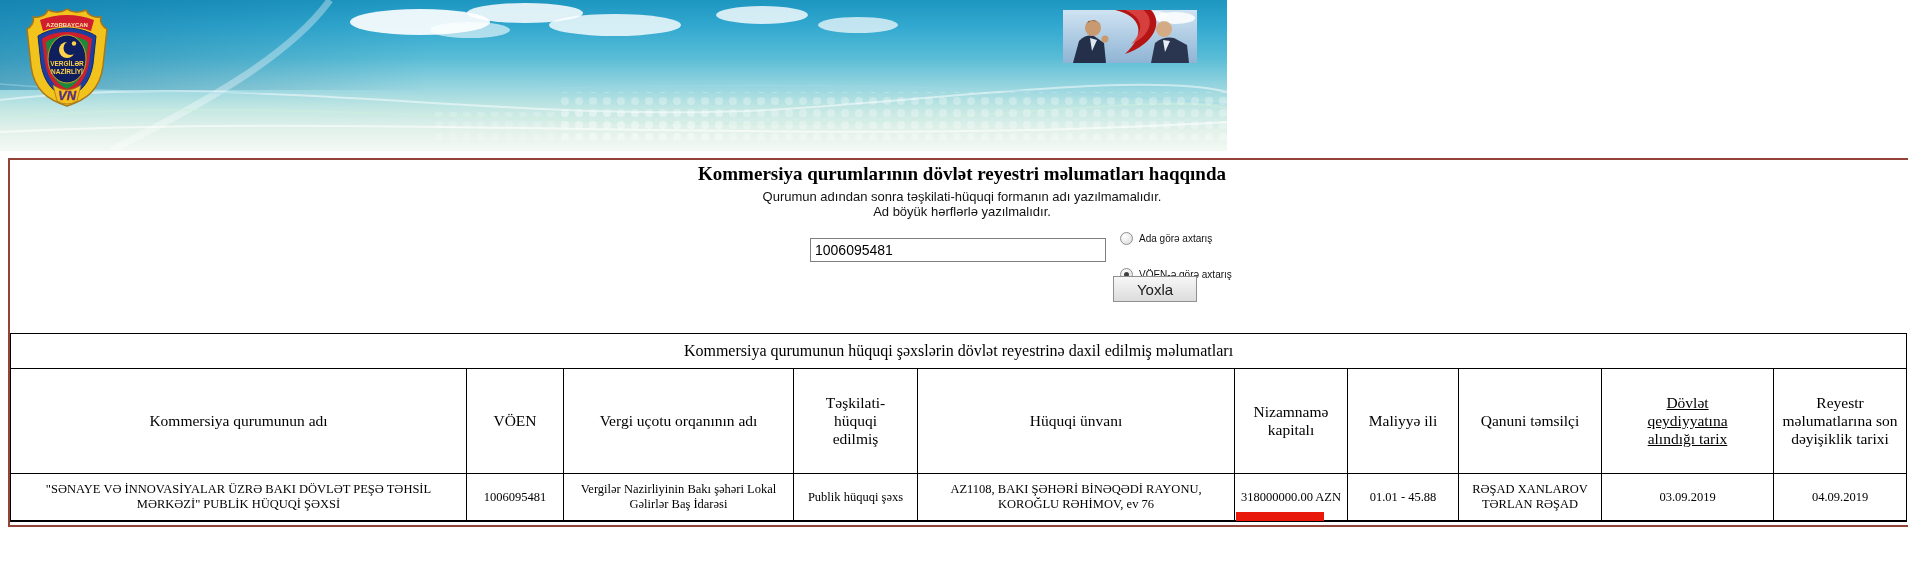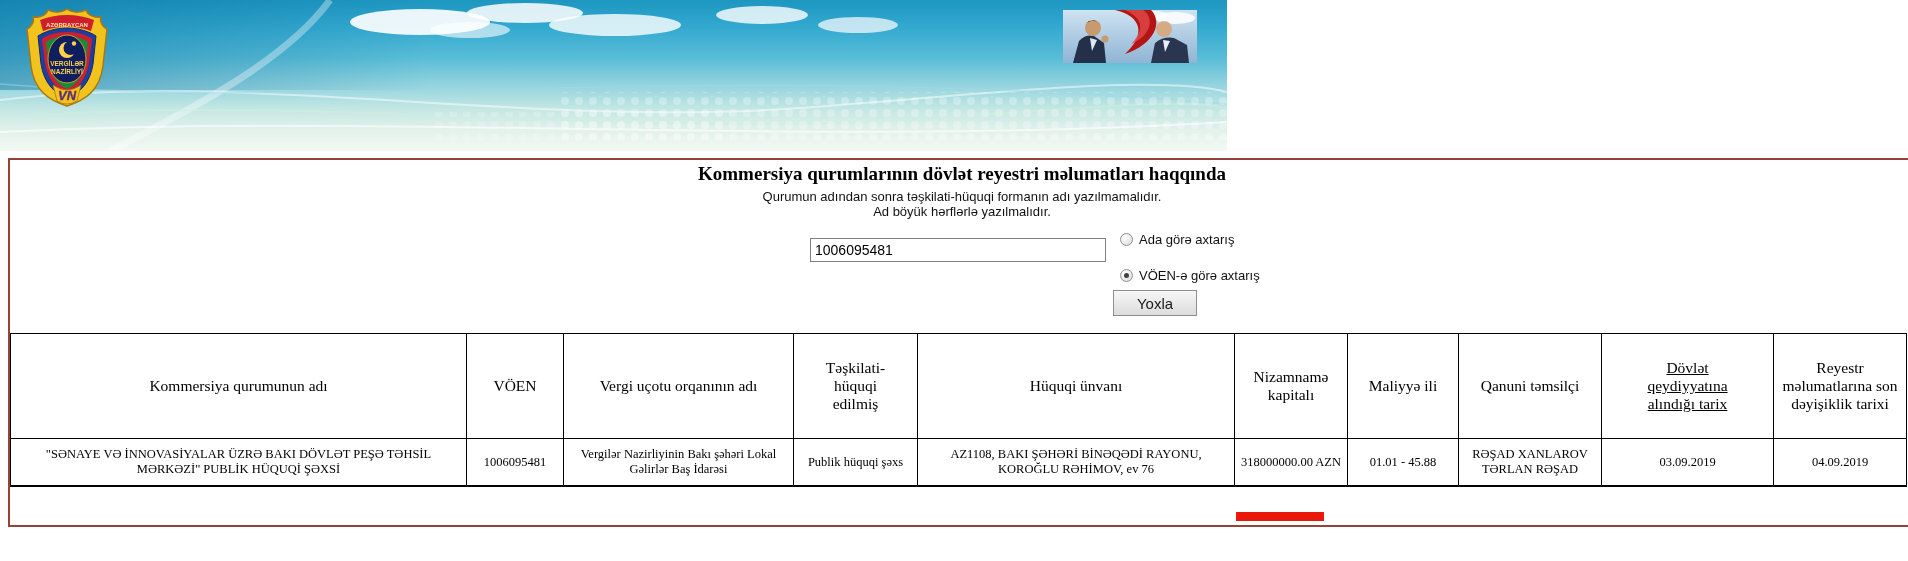--- a/index.html
+++ b/index.html
@@ -23,28 +23,28 @@
                border:2px solid #944338;background:#fff;}
   .form-heading{position:absolute;left:0;top:3px;width:100%;text-align:center;
                 font-family:"Liberation Serif","DejaVu Serif",serif;
                 font-size:19px;font-weight:bold;color:#000;}
   .form-note{position:absolute;left:0;width:100%;text-align:center;font-size:13px;color:#111;}
   .n1{top:29px;} .n2{top:44px;}
   .voen-input{position:absolute;left:800px;top:78px;width:296px;height:24px;box-sizing:border-box;
               border:1px solid #7f7f7f;font-size:14px;padding:1px 4px;
               font-family:"Liberation Sans","DejaVu Sans",sans-serif;}
   .radio-row{position:absolute;left:1110px;display:flex;align-items:center;gap:6px;
-             font-size:13px;color:#111;cursor:default;}
+             font-size:10px;color:#111;cursor:default;}
   .r1{top:72px;} .r2{top:108px;}
   .radio{display:inline-block;width:13px;height:13px;border-radius:50%;
          border:1px solid #8f8f8f;background:radial-gradient(circle at 35% 30%,#ffffff,#d9d9d9);
          box-sizing:border-box;}
   .radio.checked::after{content:"";display:block;width:5px;height:5px;margin:3px;
          border-radius:50%;background:#3f3f3f;}
-  .check-btn{position:absolute;left:1103px;top:130px;width:84px;height:26px;
+  .check-btn{position:absolute;left:1103px;top:116px;width:84px;height:26px;
              background:linear-gradient(180deg,#f7f7f7,#dcdcdc);border:1px solid #8f8f8f;
              font-size:15px;color:#1a1a1a;font-family:"Liberation Sans","DejaVu Sans",sans-serif;}
 
   
   table.registry{position:absolute;left:0px;top:173px;width:1897px;table-layout:fixed;
                  border-collapse:collapse;font-family:"Liberation Serif","DejaVu Serif",serif;
                  color:#000;}
   table.registry td,table.registry th{border:1px solid #000;text-align:center;
                  vertical-align:middle;padding:0 3px;overflow:hidden;}
   tr.caption-row td{height:34px;font-size:16px;font-weight:normal;border-bottom:1px solid #000;}
@@ -156,20 +156,23 @@
           <col style="width:230px">
         <col style="width:124px">
           <col style="width:317px">
           <col style="width:113px">
         <col style="width:111px">
           <col style="width:143px">
           <col style="width:172px">
           <col>
       </colgroup>
       <tbody>
+        <tr class="caption-row">
+          <td colspan="10">Kommersiya qurumunun hüquqi şəxslərin dövlət reyestrinə daxil edilmiş məlumatları</td>
+        </tr>
         <tr class="head-row">
           <th><span>Kommersiya qurumunun adı</span></th>
           <th><span>VÖEN</span></th>
           <th><span>Vergi uçotu orqanının adı</span></th>
           <th class="w4"><span>Təşkilati-hüquqi edilmiş</span></th>
           <th><span>Hüquqi ünvanı</span></th>
           <th><span>Nizamnamə kapitalı</span></th>
           <th><span>Maliyyə ili</span></th>
           <th><span>Qanuni təmsilçi</span></th>
           <th class="w9"><span>Dövlət qeydiyyatına alındığı tarix</span></th>

